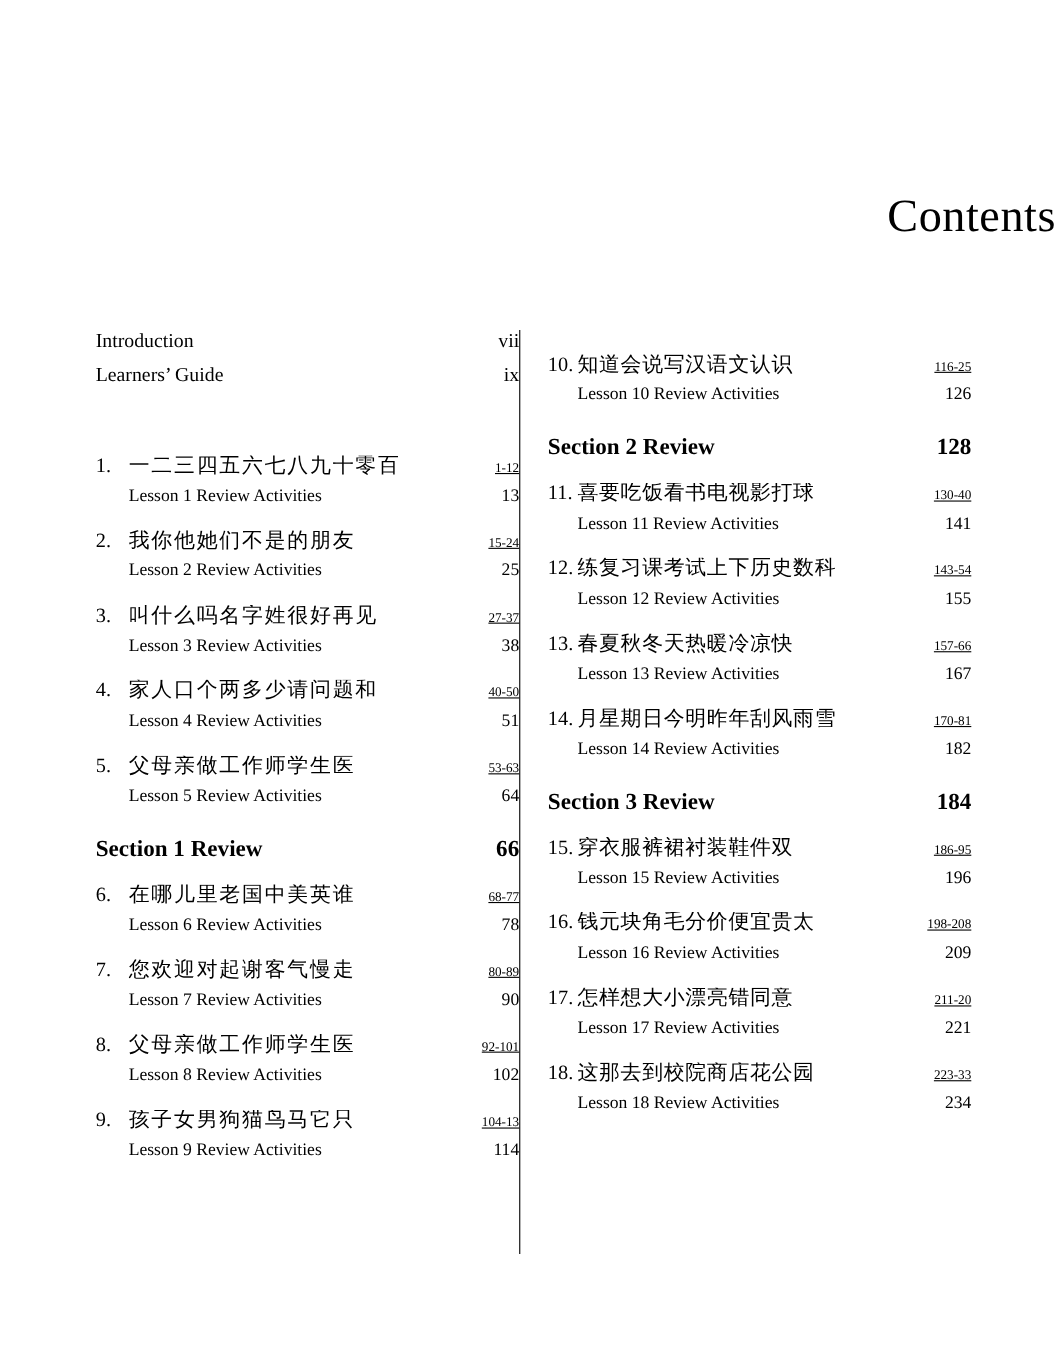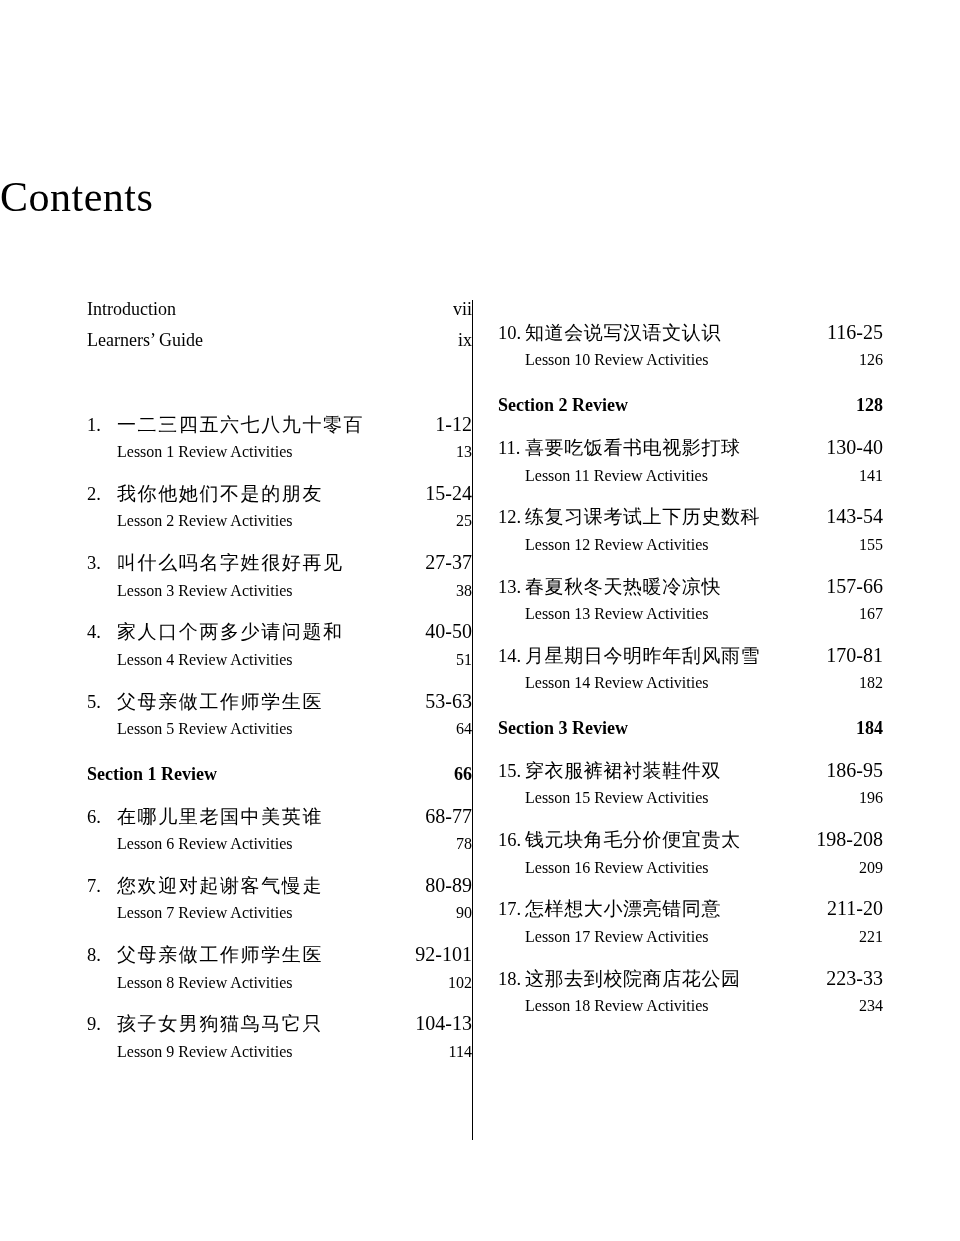--- a/index.html
+++ b/index.html
@@ -14,21 +14,21 @@
     font-family: "Liberation Serif", "DejaVu Serif", serif;
     color: #000000;
     overflow: hidden;
   }
 
   .page-title {
     position: absolute;
     top: 145px;
     left: 0;
     width: 960px;
-    text-align: left;
+    text-align: right;
     font-size: 42px;
     font-weight: 400;
     letter-spacing: 0.5px;
     font-family: "Liberation Serif", "DejaVu Serif", serif;
   }
 
   .columns {
     position: absolute;
     top: 300px;
     left: 0;
@@ -99,41 +99,42 @@
   .lesson-row .num {
     width: 30px;
     font-size: 18.5px;
   }
   .lesson-row .label {
     font-family: "DejaVu Serif", "Liberation Serif", serif;
     letter-spacing: 1.6px;
     font-size: 19px;
   }
   .lesson-row .page {
-    font-size: 20px;
+    font-size: 12px;
+    text-decoration: underline;
   }
 
   
   .col-right .lesson-row .num { width: 27px; }
   .col-right .lesson-row .label { letter-spacing: 0.6px; }
 
   
   .review-row {
     margin-top: 9px;
     font-size: 16px;
   }
   .review-row .num { width: 30px; }
   .col-right .review-row .num { width: 27px; }
   .review-row .label { padding-left: 0px; }
 
   
   .section-row {
     margin-top: 27px;
     font-weight: bold;
-    font-size: 18px;
+    font-size: 21px;
   }
 
   .spacer-lessons { height: 30px; }
 </style>
 </head>
 <body>
 
 <h1 class="page-title">Contents</h1>
 
 <div class="columns">

